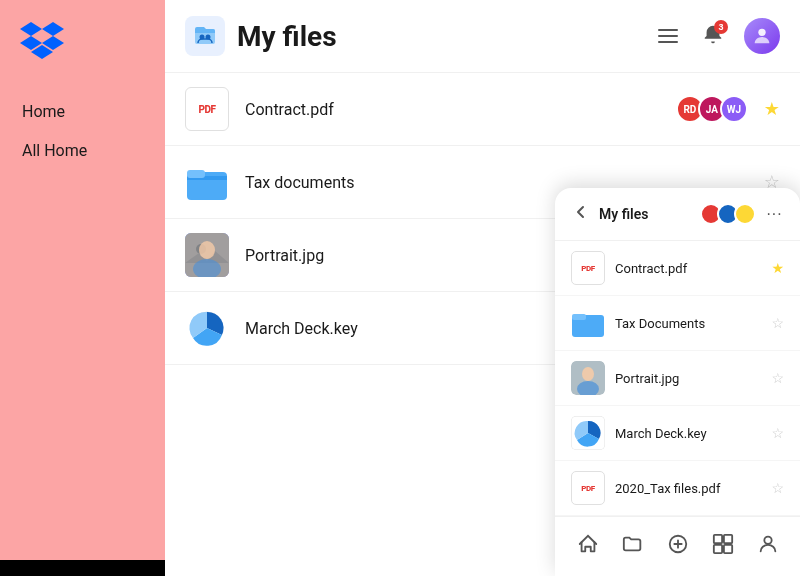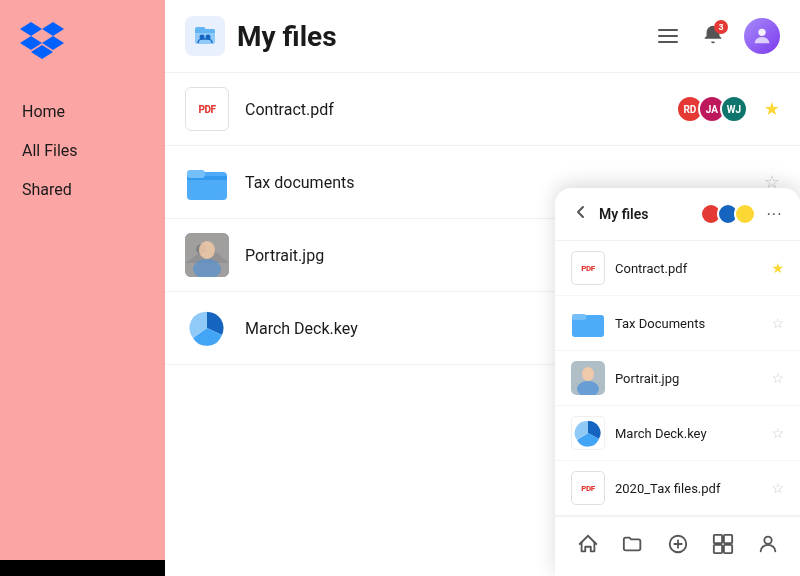--- a/index.html
+++ b/index.html
@@ -319,22 +319,21 @@
     <svg class="dropbox-logo" viewBox="0 0 44 38" fill="none" xmlns="http://www.w3.org/2000/svg">
       <path d="M11 0L0 7L11 14L22 7L11 0Z" fill="#0061ff"></path>
       <path d="M33 0L22 7L33 14L44 7L33 0Z" fill="#0061ff"></path>
       <path d="M0 21L11 28L22 21L11 14L0 21Z" fill="#0061ff"></path>
       <path d="M44 21L33 14L22 21L33 28L44 21Z" fill="#0061ff"></path>
       <path d="M11 30L22 23L33 30L22 37L11 30Z" fill="#0061ff"></path>
     </svg>
   </div>
   <nav class="sidebar-nav">
     <div class="sidebar-item">Home</div>
-    <div class="sidebar-item">All Files</div>
-    <div class="sidebar-item">Shared</div>
+    <div class="sidebar-item">All Home</div>
   </nav>
 </aside>
 
 <main class="main">
 
   <header class="main-header">
     <div class="main-title-area">
       <div class="folder-icon-header">
         <svg width="24" height="24" viewBox="0 0 24 24" fill="none">
           <rect x="2" y="5" width="20" height="15" rx="2" fill="#90caf9"></rect>
@@ -372,21 +371,21 @@
   <div class="file-list">
 
     <div class="file-row">
       <div class="file-icon pdf-icon">
         <span style="font-size:10px;font-weight:800;color:#e53935;">PDF</span>
       </div>
       <span class="file-name">Contract.pdf</span>
       <div class="file-avatars">
         <div class="file-avatar" style="background:#e53935;">RD</div>
         <div class="file-avatar" style="background:#be185d;">JA</div>
-        <div class="file-avatar" style="background:#0f766e;">WJ</div>
+        <div class="file-avatar" style="background:#8b5cf6;">WJ</div>
       </div>
       <button class="star-btn">★</button>
     </div>
 
     <div class="file-row">
       <div class="file-icon">
         <svg width="44" height="44" viewBox="0 0 44 44" fill="none">
           <rect x="2" y="12" width="40" height="28" rx="4" fill="#4dabf7"></rect>
           <path d="M2 16h40v4H2z" fill="#339af0"></path>
           <rect x="2" y="10" width="18" height="8" rx="3" fill="#74c0fc"></rect>

